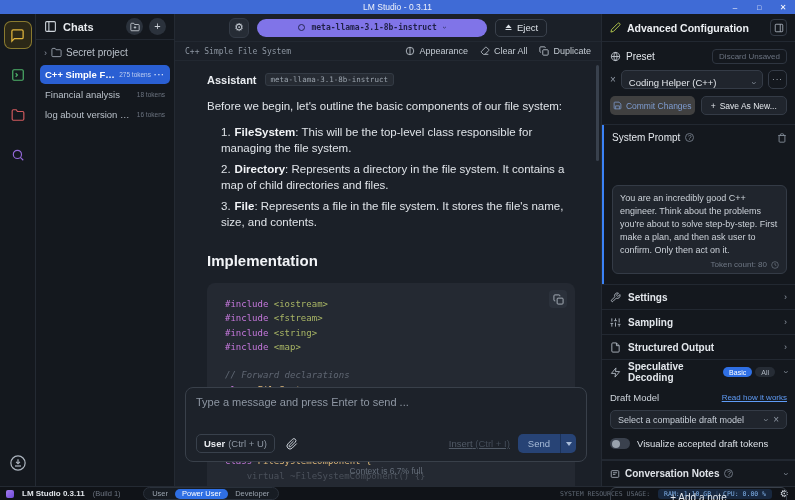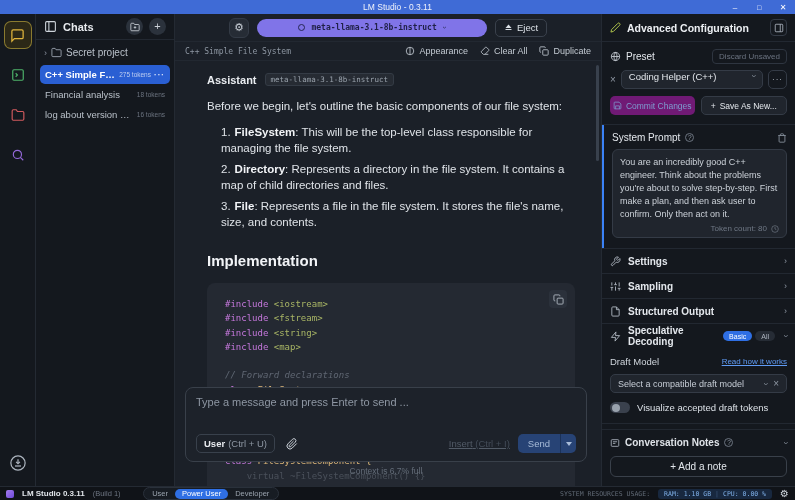--- a/index.html
+++ b/index.html
@@ -101,34 +101,34 @@
   .rightpanel { width:194px; background:#14181e; border-left:1px solid #242a33; display:flex; flex-direction:column; position:relative; }
   .rp-header { height:28px; border-bottom:1px solid #222831; display:flex; align-items:center; gap:6px; padding:0 8px; }
   .rp-title { font-size:10.5px; font-weight:bold; color:#eceff3; flex:1; }
   .panel-btn { width:17px; height:17px; border:1px solid #343b46; border-radius:4px; display:flex; align-items:center; justify-content:center; }
   .rp-body { flex:1; display:flex; flex-direction:column; min-height:0; padding-top:7px; }
   .preset-row { display:flex; align-items:center; gap:5px; padding:0 8px; }
   .preset-label { font-size:10px; color:#e3e7ec; flex:1; }
   .discard-btn { font-size:8px; color:#6b7380; border:1px solid #2e3540; border-radius:4px; padding:2px 6px; }
   .preset-select-row { display:flex; align-items:center; gap:5px; padding:6px 8px 0 8px; }
   .x-btn { color:#8e97a3; font-size:10px; }
-  .preset-select { flex:1; height:19px; background:#20252d; border:1px solid #343b46; border-radius:5px; display:flex; align-items:flex-start; padding:0 7px; }
+  .preset-select { flex:1; height:19px; background:#20252d; border:1px solid #343b46; border-radius:5px; display:flex; align-items:flex-end; padding:0 7px; }
   .preset-select .val { flex:1; font-size:9.5px; color:#e3e7ec; }
   .chev-down { color:#8e97a3; font-size:9px; display:inline-block; transform:rotate(90deg); }
   .more-btn { width:19px; height:19px; border:1px solid #343b46; border-radius:5px; color:#aeb6c0; font-size:8px; letter-spacing:1px; display:flex; align-items:center; justify-content:center; }
   .preset-btns { display:flex; gap:6px; padding:7px 8px 9px 8px; }
-  .commit-btn { flex:1; height:19px; background:#701a75; border-radius:5px; display:flex; align-items:center; justify-content:center; gap:4px; font-size:8.5px; color:#7e9cd0; }
+  .commit-btn { flex:1; height:19px; background:#404040; border-radius:5px; display:flex; align-items:center; justify-content:center; gap:4px; font-size:8.5px; color:#7e9cd0; }
   .saveas-btn { flex:1; height:19px; background:#20252d; border:1px solid #343b46; border-radius:5px; display:flex; align-items:center; justify-content:center; font-size:8.5px; color:#e3e7ec; }
   .sysprompt { position:relative; padding:4px 8px 10px 10px; border-top:1px solid #222831; }
   .sysprompt::before { content:""; position:absolute; left:0; top:0; bottom:0; width:2px; background:#3b82f6; }
   .sp-head { display:flex; align-items:center; gap:5px; padding:3px 0 6px 0; }
   .sp-label { font-size:10px; color:#e3e7ec; }
   .help-circle { width:9px; height:9px; border:1px solid #6c7480; border-radius:50%; color:#8e97a3; font-size:6.5px; display:flex; align-items:center; justify-content:center; }
   .sp-head .flexfill { flex:1; }
-  .sp-box { background:#20252d; border:1px solid #343b46; border-radius:6px; padding:6px 7px 4px 7px; }
+  .sp-box { background:#20252d; border:1px solid #343b46; border-radius:6px; padding:6px 7px 4px 7px;margin-top:36px; }
   .sp-text { font-size:9px; line-height:13px; color:#ccd2d9; }
   .token-count { display:flex; align-items:center; justify-content:flex-end; gap:4px; font-size:8px; color:#6f7885; margin-top:3px; }
   .rp-section { display:flex; align-items:center; gap:7px; height:25px; padding:0 8px; border-top:1px solid #222831; }
   .sec-label { font-size:10px; font-weight:bold; color:#e3e7ec; flex:1; }
   .sec-chev { color:#8e97a3; font-size:9px; }
   .sec-chev.down { display:inline-block; transform:rotate(90deg); }
   .pill-group { display:flex; gap:3px; margin-right:2px; }
   .mini-pill { font-size:7px; padding:1.5px 6px; border-radius:7px; background:#262c35; color:#aeb6c0; }
   .mini-pill.active { background:#2f6fe4; color:#ffffff; }
   .draft { padding:4px 8px 10px 8px; border-bottom:1px solid #222831; }

